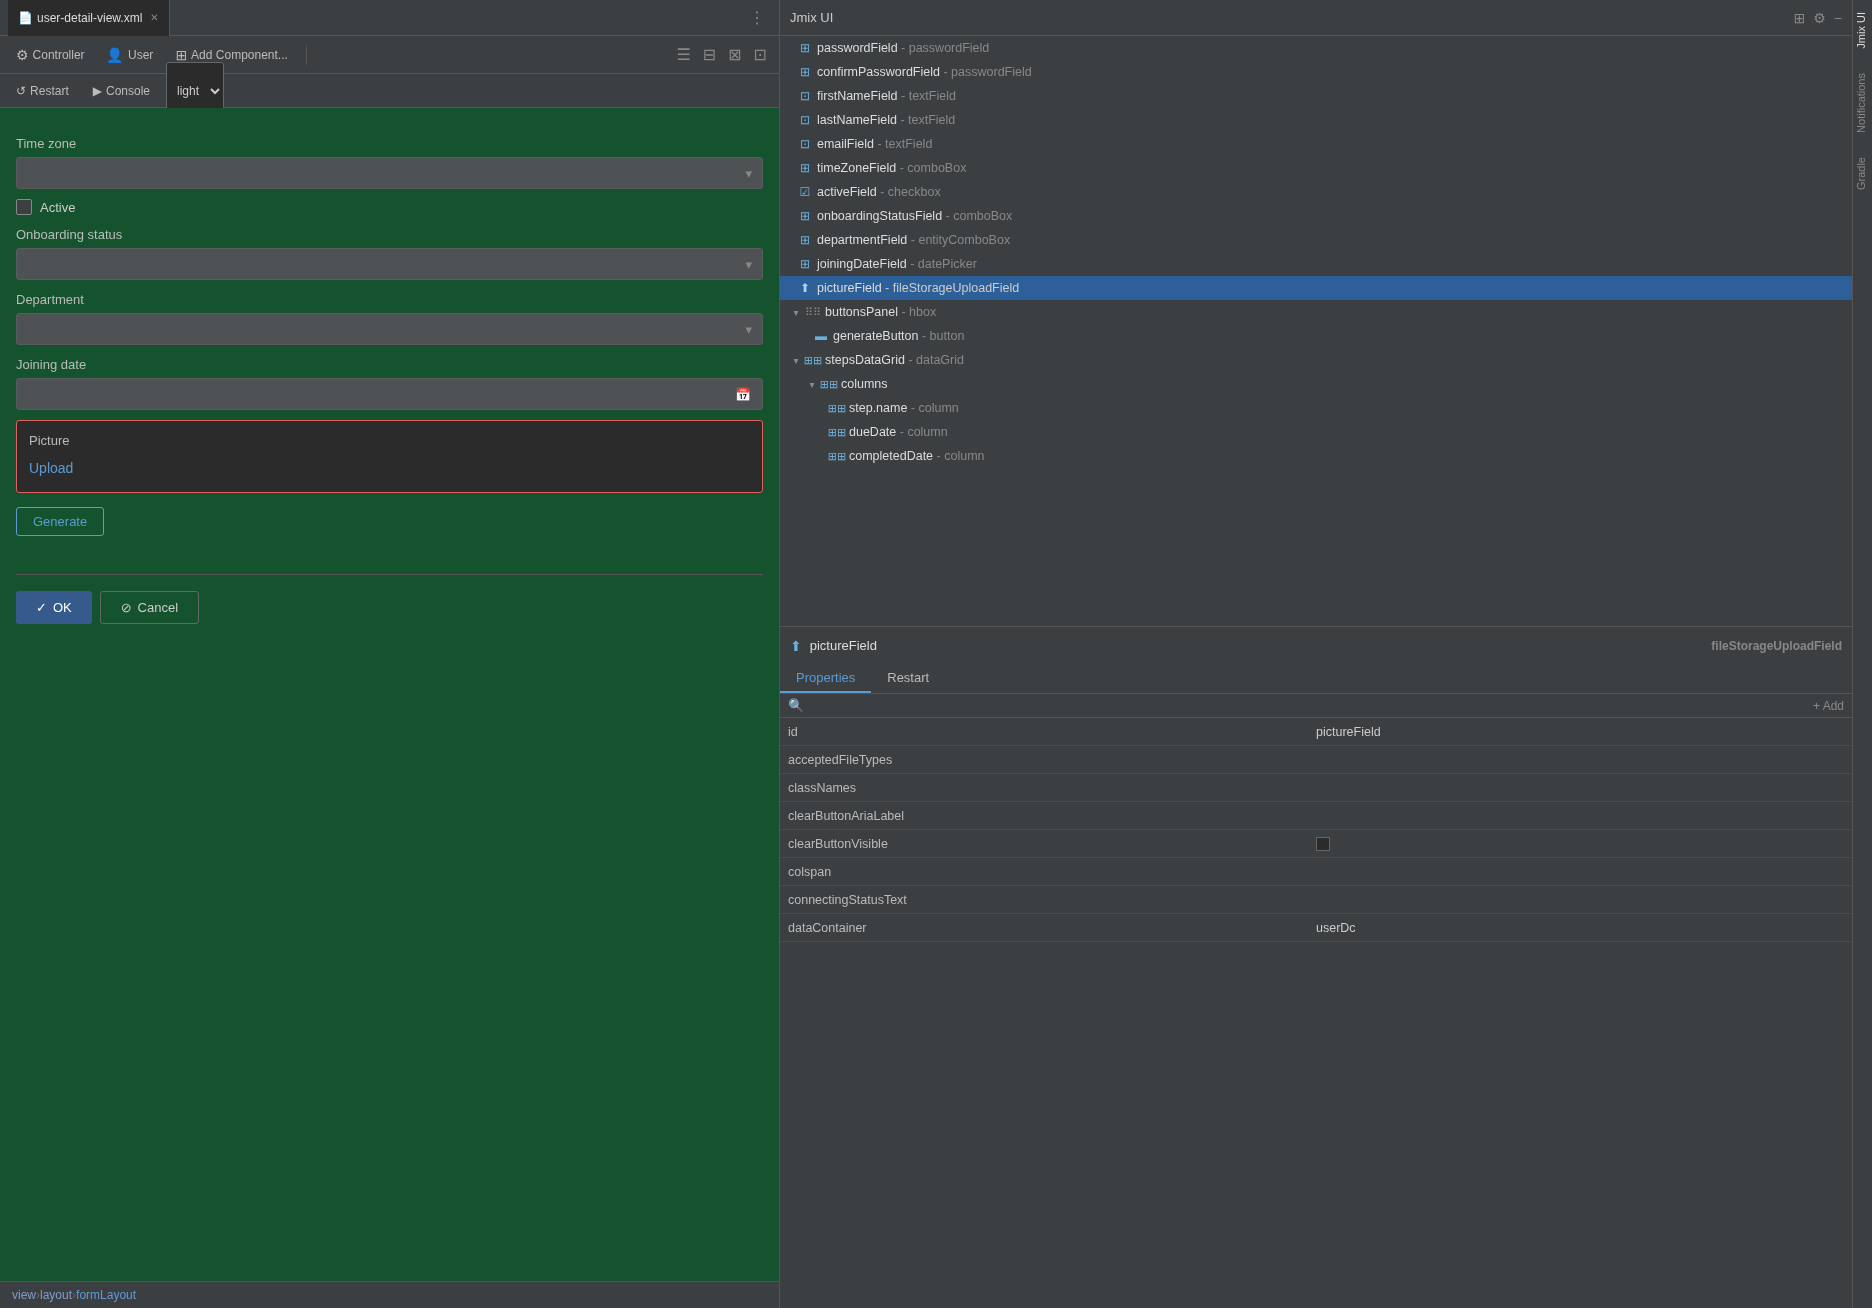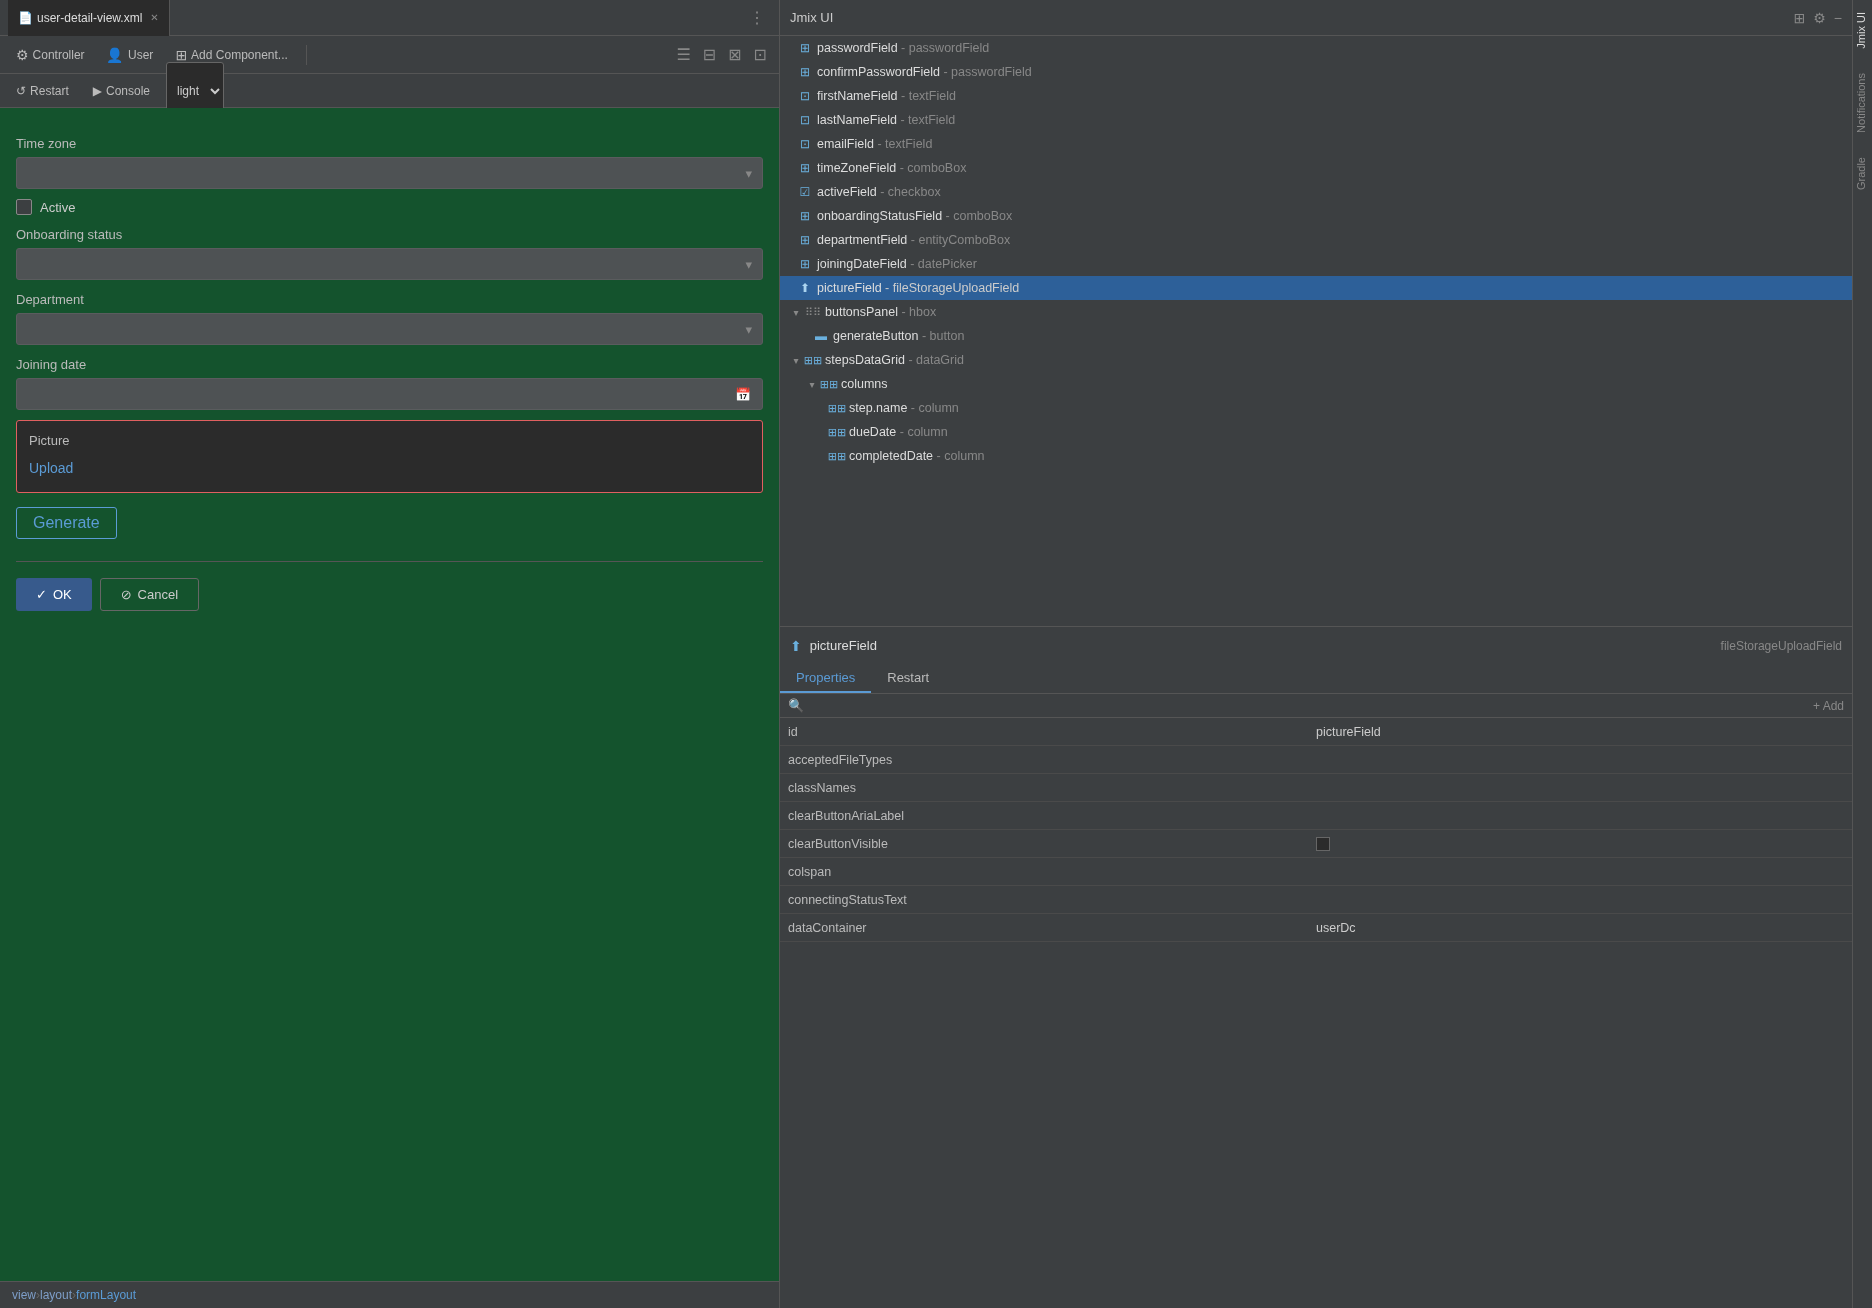--- a/index.html
+++ b/index.html
@@ -36,21 +36,21 @@
     .form-checkbox-row { display: flex; align-items: center; gap: 8px; margin-bottom: 12px; }
     .checkbox-box { width: 16px; height: 16px; border: 1px solid #888; border-radius: 2px; background: #3c3f41; }
     .checkbox-label { color: #ccc; font-size: 13px; }
     
     
     .picture-field { border: 1.5px solid #e06060; border-radius: 3px; padding: 12px; margin-bottom: 14px; background: #2b2b2b; }
     .picture-label { color: #bbb; font-size: 13px; margin-bottom: 8px; }
     .upload-btn { color: #5b9bd5; font-size: 14px; font-weight: 500; cursor: pointer; padding: 4px 0; }
 
     
-    .generate-btn { border: 1px solid #5b9bd5; background: transparent; color: #5b9bd5; padding: 6px 16px; border-radius: 3px; font-size: 16px; cursor: pointer; margin-bottom: 14px; }
+    .generate-btn { border: 1px solid #5b9bd5; background: transparent; color: #5b9bd5; padding: 6px 16px; border-radius: 3px; font-size: 13px; cursor: pointer; margin-bottom: 30px; }
     .divider-line { border: none; border-top: 1px solid #555; margin: 8px 0 16px 0; }
     .action-buttons { display: flex; gap: 8px; }
     .ok-btn { background: #375a8c; border: none; color: #fff; padding: 8px 20px; border-radius: 3px; font-size: 13px; cursor: pointer; display: flex; align-items: center; gap: 6px; }
     .cancel-btn { background: transparent; border: 1px solid #666; color: #ccc; padding: 8px 20px; border-radius: 3px; font-size: 13px; cursor: pointer; display: flex; align-items: center; gap: 6px; }
 
     
     .breadcrumb { padding: 6px 12px; background: #3c3f41; border-top: 1px solid #555; display: flex; align-items: center; color: #7e9ec8; font-size: 12px; }
     .breadcrumb-sep { color: #666; }
     .breadcrumb-item { color: #7e9ec8; cursor: pointer; }
     .breadcrumb-item.last { color: #5b9bd5; }
@@ -71,21 +71,21 @@
     .tree-node-icon { width: 18px; height: 18px; display: inline-flex; align-items: center; justify-content: center; margin-right: 3px; font-size: 12px; }
     .tree-label { color: #bbb; }
     .tree-label strong { color: #ddd; font-weight: 500; }
     .tree-label .type { color: #888; }
     .tree-item.selected .tree-label .type { color: #ccc; }
 
     
     .component-detail { background: #3c3f41; border-top: 1px solid #555; padding: 8px 10px; display: flex; align-items: center; gap: 8px; height: 38px; }
     .component-detail-icon { color: #6ab0de; font-size: 14px; }
     .component-detail-name { color: #ddd; font-size: 13px; font-weight: 500; }
-    .component-detail-type { color: #888; font-size: 12px; margin-left: auto; }
+    .component-detail-type { color: #888; font-size: 12px; margin-left: auto; font-weight: bold; }
 
     
     .props-tabs { display: flex; border-bottom: 1px solid #555; background: #3c3f41; }
     .props-tab { padding: 6px 16px; color: #bbb; font-size: 13px; cursor: pointer; border-bottom: 2px solid transparent; }
     .props-tab.active { color: #5b9bd5; border-bottom: 2px solid #5b9bd5; }
 
     
     .props-search { display: flex; align-items: center; padding: 4px 8px; background: #3c3f41; border-bottom: 1px solid #555; }
     .props-search-icon { color: #888; margin-right: 6px; font-size: 13px; }
     .props-search-input { flex: 1; background: transparent; border: none; color: #ccc; font-size: 13px; outline: none; }

